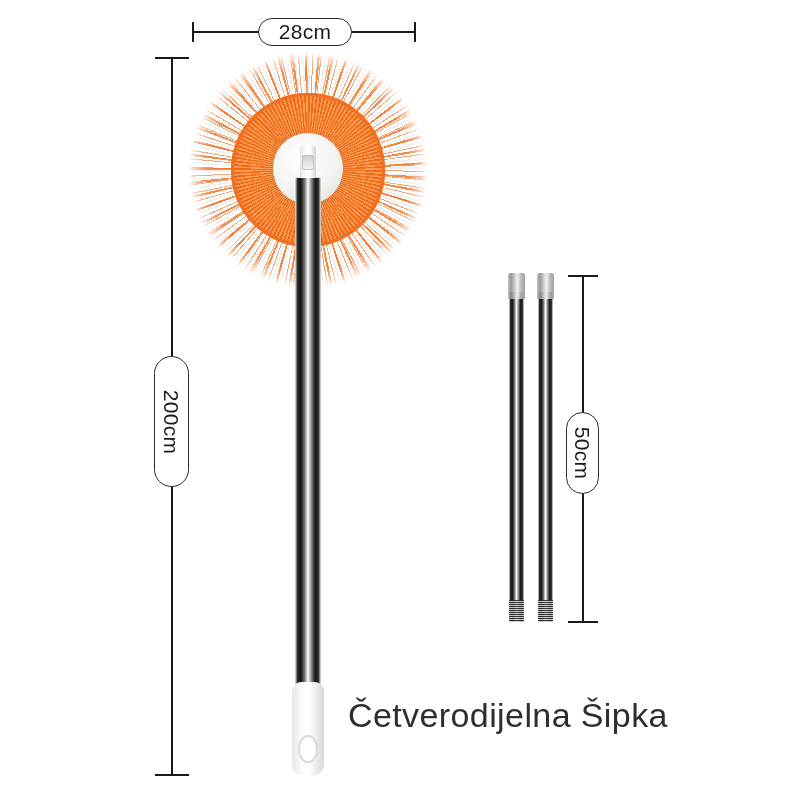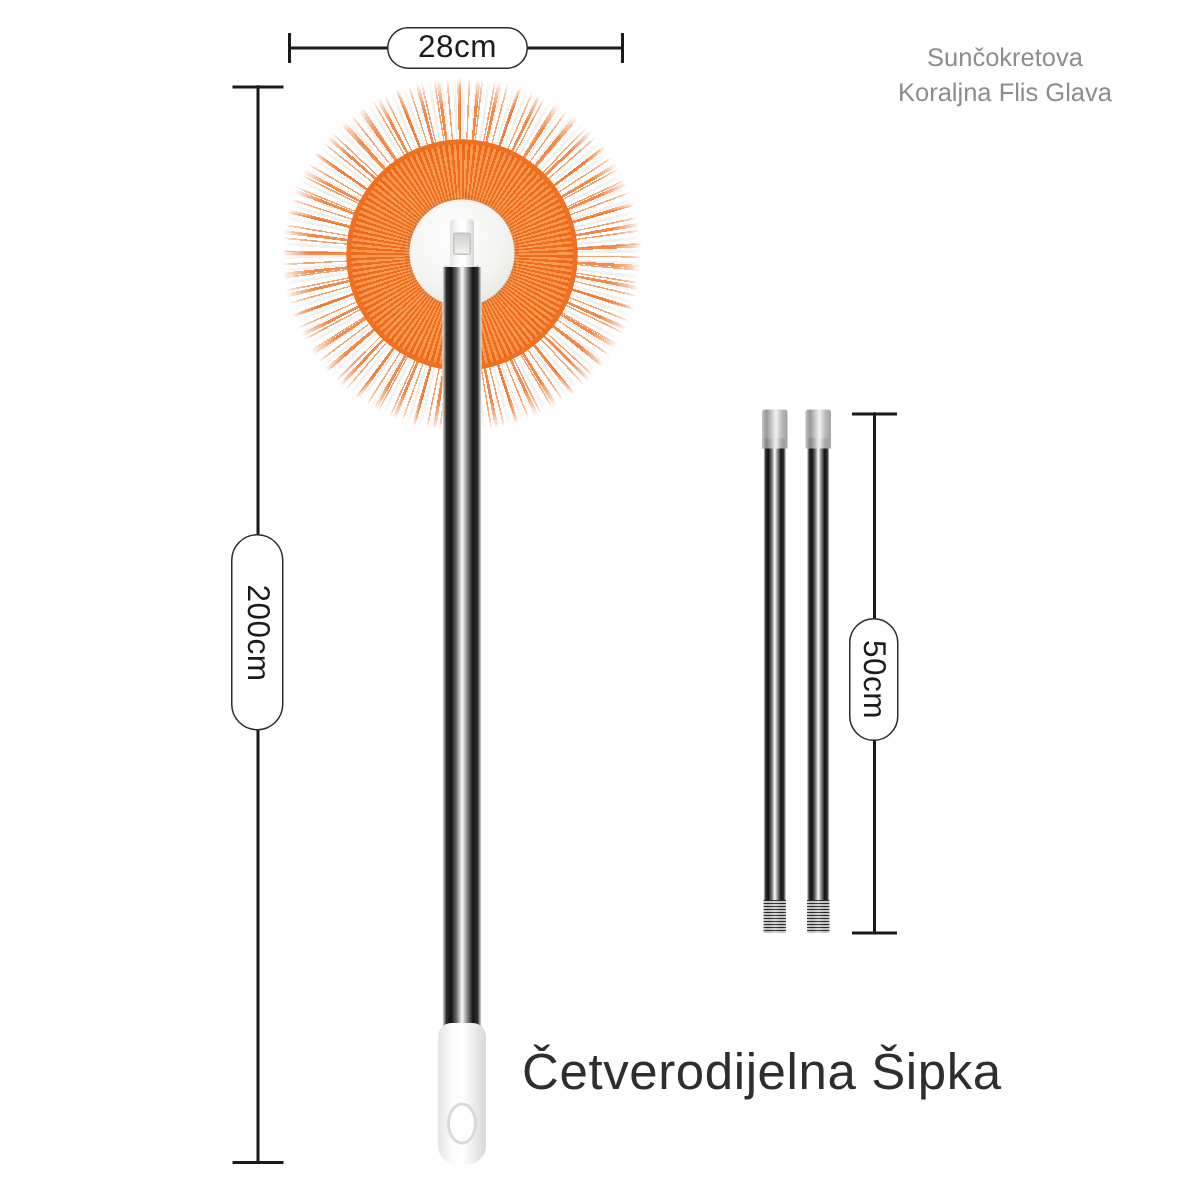--- a/index.html
+++ b/index.html
@@ -276,19 +276,17 @@
 
   <div>
     <div class="dim-line-v" style="left:582px; top:275px; height:347px;"></div>
     <div class="cap-h" style="left:568px; top:275px; width:30px;"></div>
     <div class="cap-h" style="left:568px; top:621px; width:30px;"></div>
     <div class="pill pill-v" style="left:566px; top:412px; width:33px; height:82px;">
       <span>50cm</span>
     </div>
   </div>
 
-  <div class="label-grey" style="left:555px; top:28px; width:230px;">Sunčokretova
-Koraljna Flis Glava</div>
 
 
   <div class="label-head" style="left:348px; top:696px;">Četverodijelna Šipka</div>
 
 </div>
 
 </body></html>

